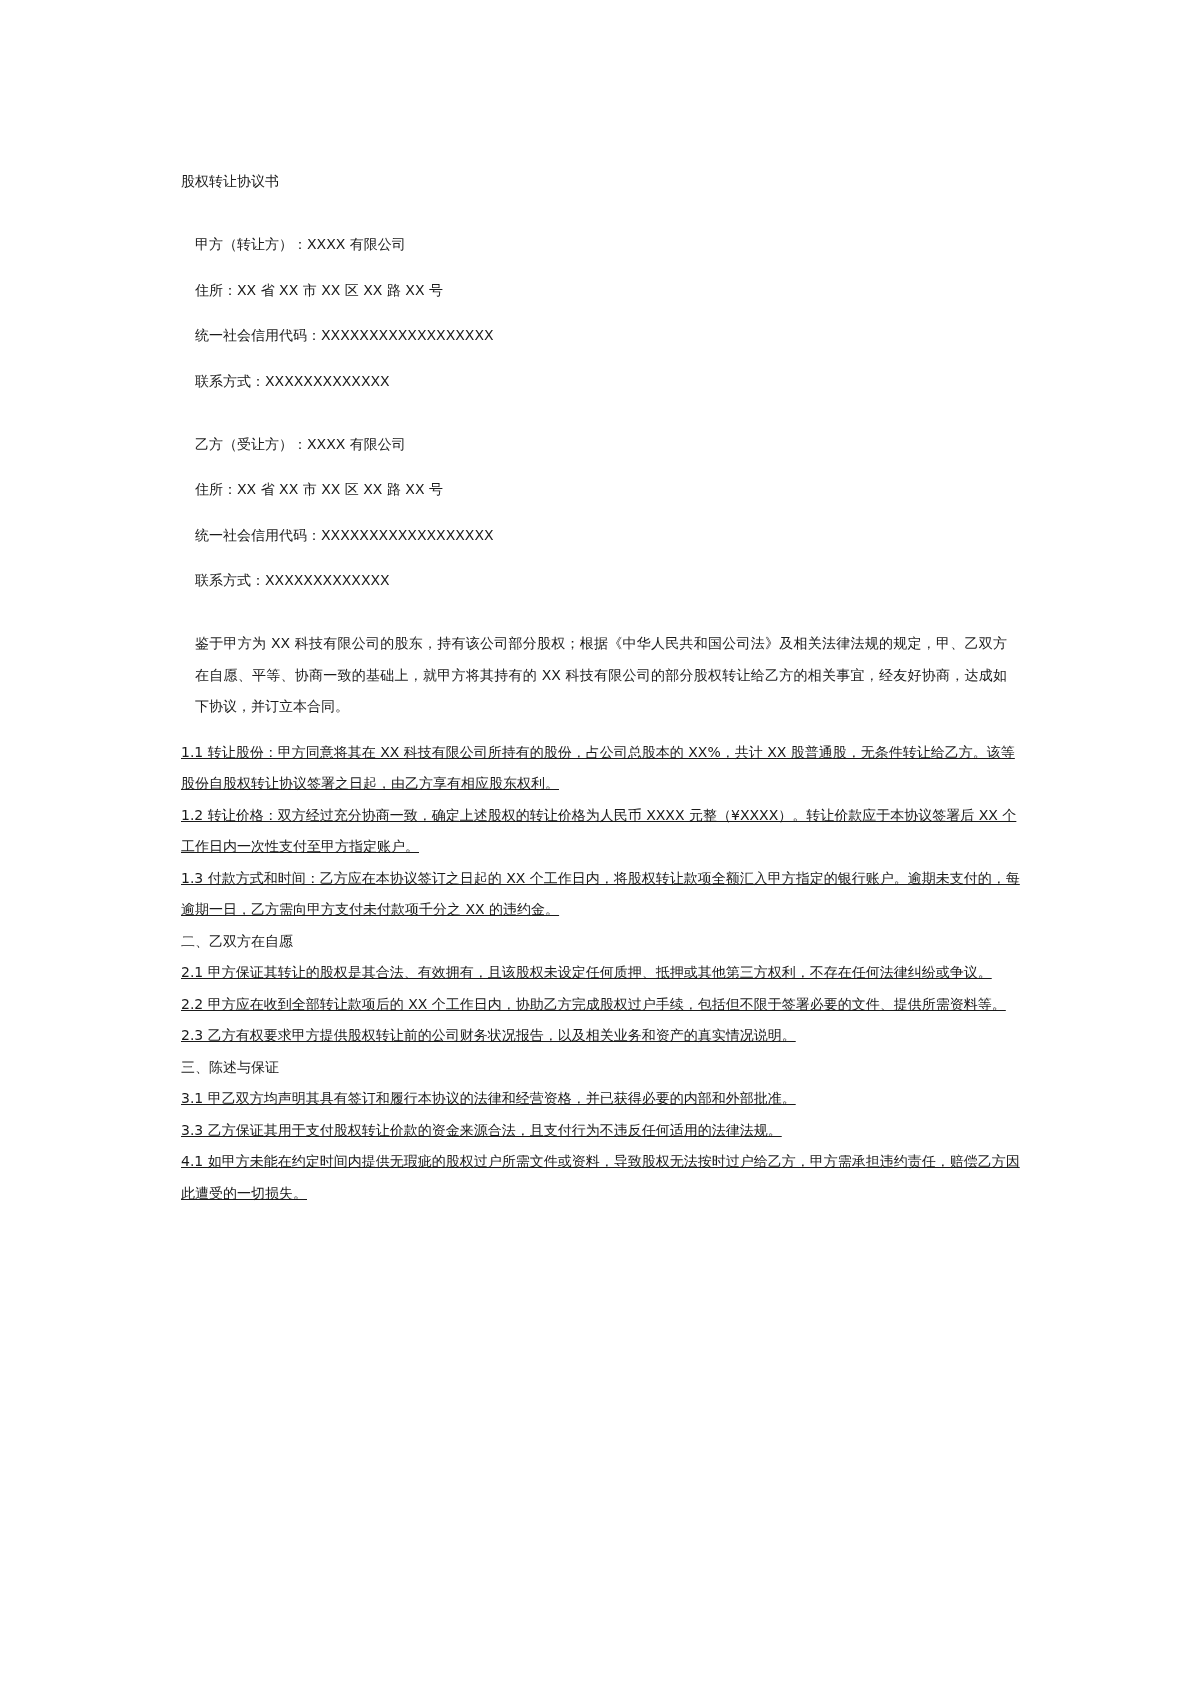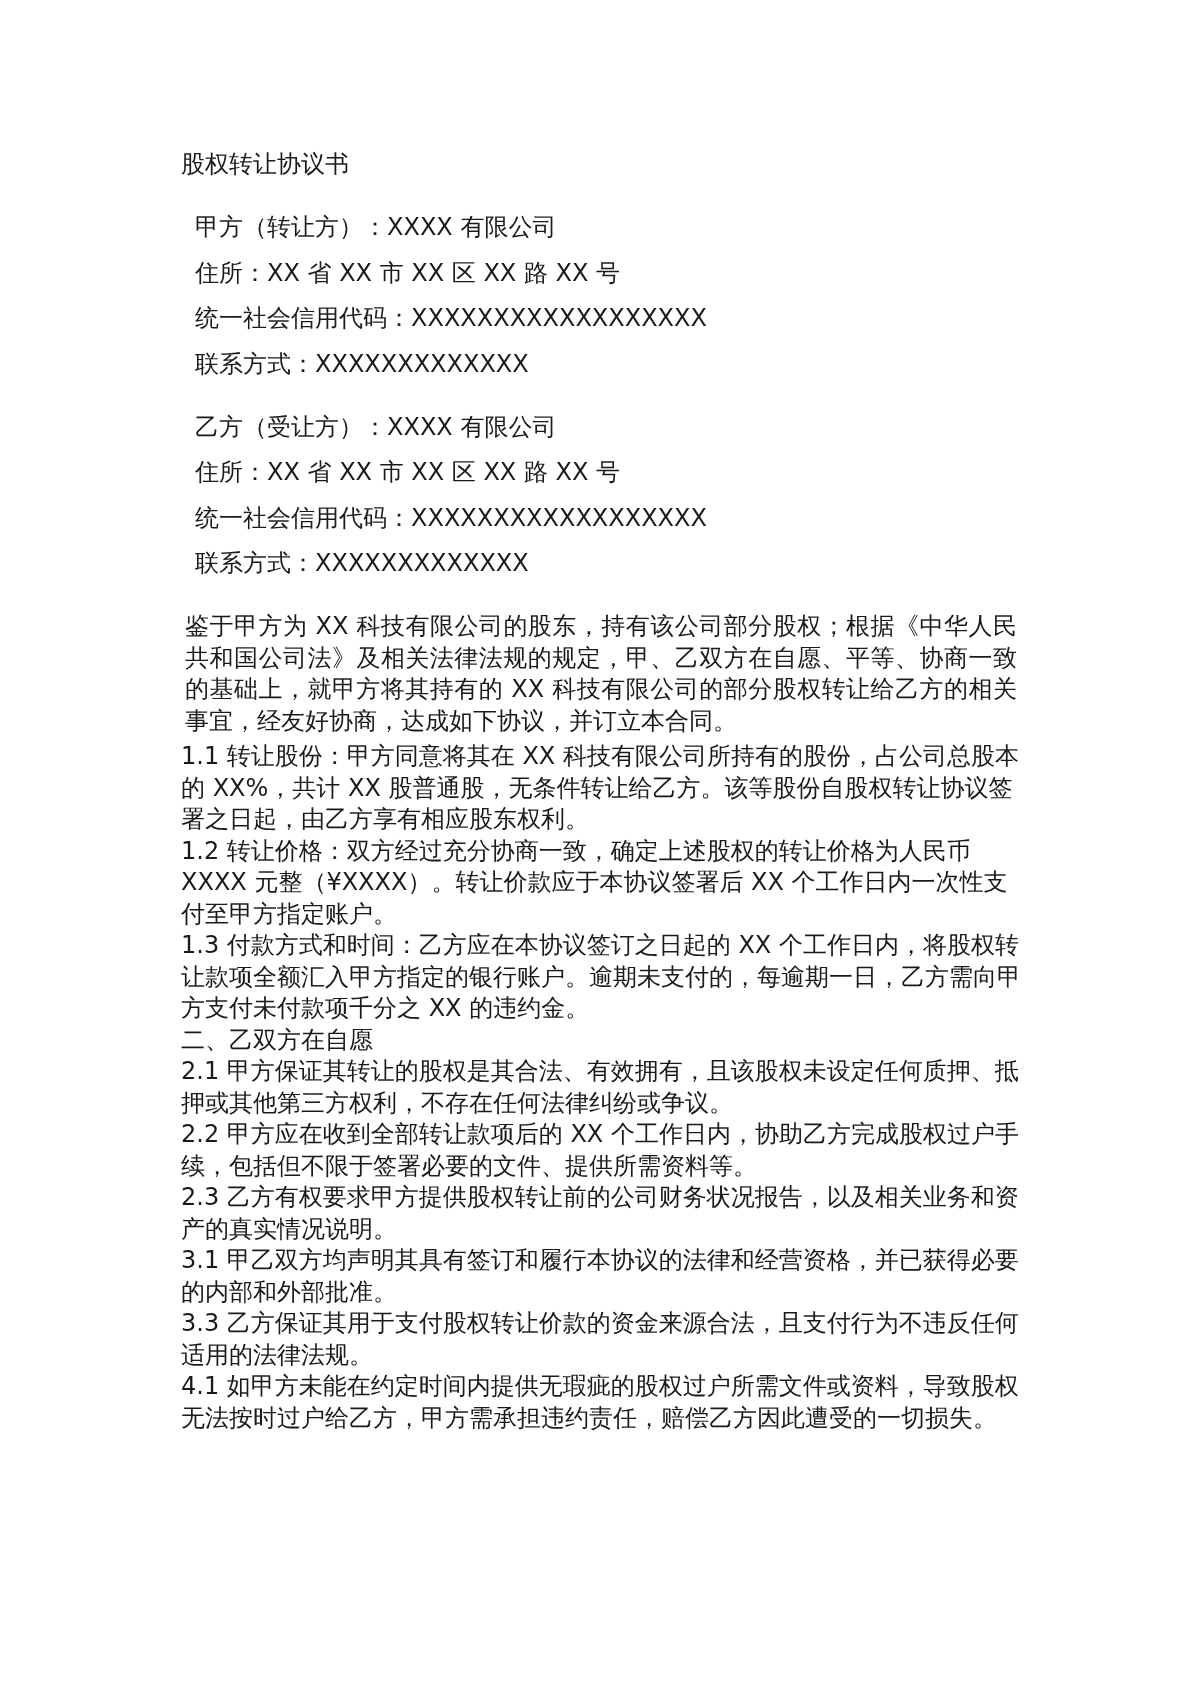--- a/index.html
+++ b/index.html
@@ -11,44 +11,45 @@
       width: 1190px;
       height: 1683px;
       position: relative;
       overflow: hidden;
       font-family: "DejaVu Sans", "Liberation Sans", sans-serif;
       color: #1a1a1a;
     }
     .page {
       position: absolute;
       left: 181px;
-      top: 149px;
+      top: 166px;
       width: 840px;
-      font-size: 24px;
+      font-size: 14px;
       line-height: 31.5px;
     }
     .line {
       margin: 14px;
       white-space: normal;
       word-break: break-all;
     }
     .title {
       margin: 0 0 31.5px 0;
     }
     .block {
       margin: 0 0 31.5px 0;
     }
     .section-heading {
       margin: 0;
     }
     .clause {
       margin: 0;
+      text-decoration: underline;
     }
     .para {
-      margin: 4px;
+      margin: 14px;
       text-align: justify;
     }
   </style>
 </head>
 <body>
 
 <div class="page">
 
   <p class="line title">股权转让协议书</p>
 
@@ -75,20 +76,21 @@
   </div>
 
   <div>
     <p class="section-heading">二、乙双方在自愿</p>
     <p class="clause">2.1 甲方保证其转让的股权是其合法、有效拥有，且该股权未设定任何质押、抵押或其他第三方权利，不存在任何法律纠纷或争议。</p>
     <p class="clause">2.2 甲方应在收到全部转让款项后的 XX 个工作日内，协助乙方完成股权过户手续，包括但不限于签署必要的文件、提供所需资料等。</p>
     <p class="clause">2.3 乙方有权要求甲方提供股权转让前的公司财务状况报告，以及相关业务和资产的真实情况说明。</p>
   </div>
 
   <div>
+    <p class="section-heading">三、陈述与保证</p>
     <p class="clause">3.1 甲乙双方均声明其具有签订和履行本协议的法律和经营资格，并已获得必要的内部和外部批准。</p>
     <p class="clause">3.3 乙方保证其用于支付股权转让价款的资金来源合法，且支付行为不违反任何适用的法律法规。</p>
   </div>
 
   <div>
     <p class="clause">4.1 如甲方未能在约定时间内提供无瑕疵的股权过户所需文件或资料，导致股权无法按时过户给乙方，甲方需承担违约责任，赔偿乙方因此遭受的一切损失。</p>
   </div>
 
 </div>
 

